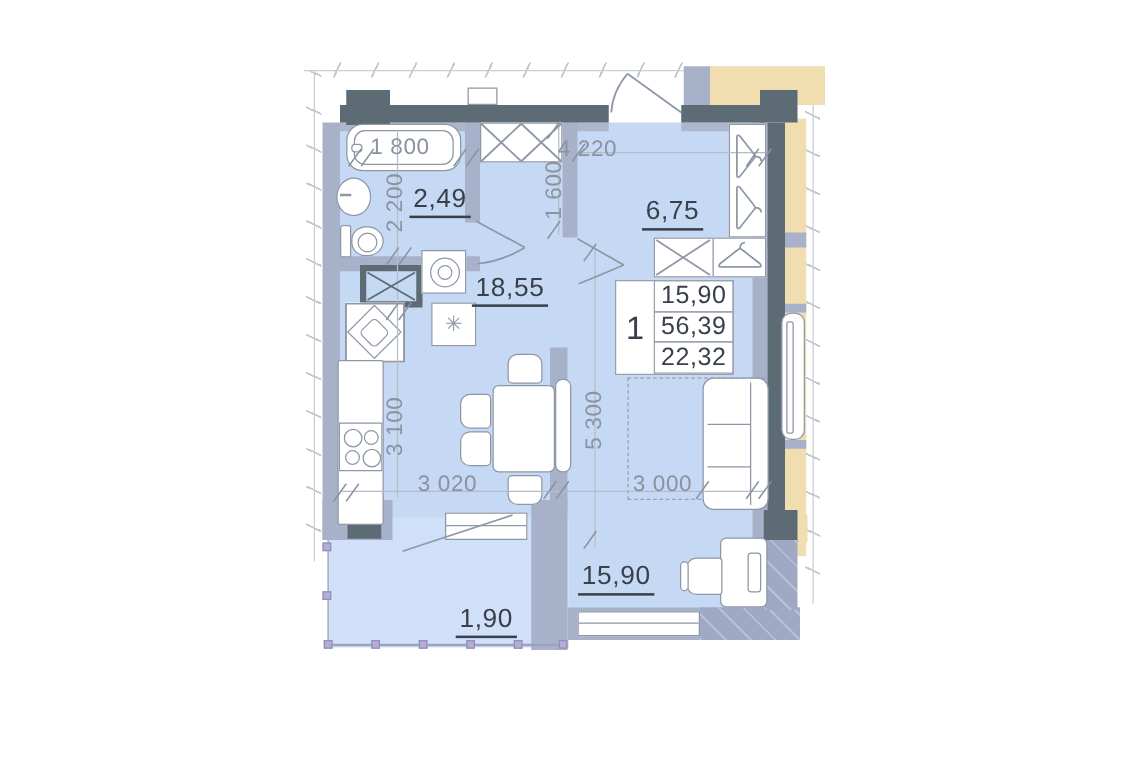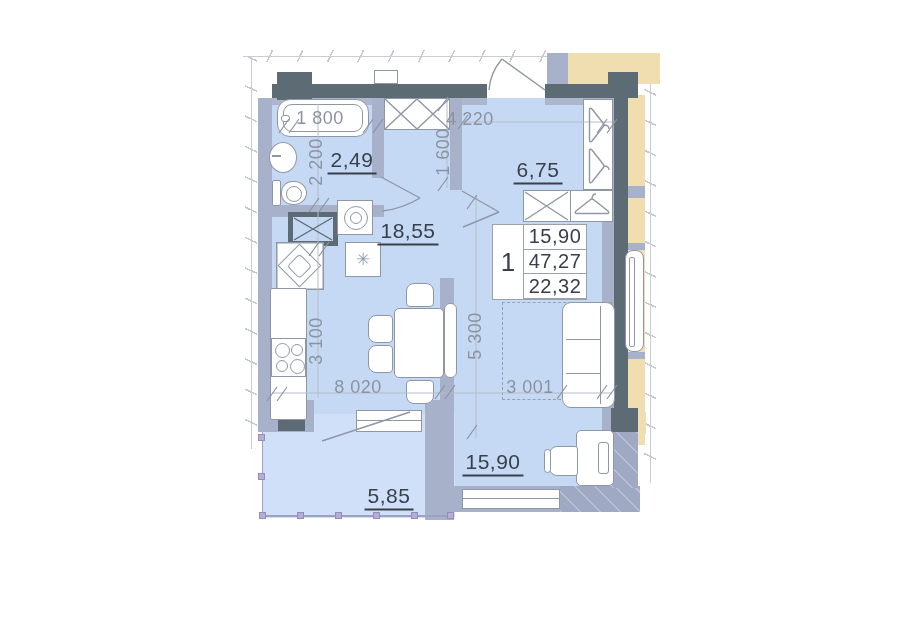--- a/index.html
+++ b/index.html
@@ -205,32 +205,32 @@
         <path d="M322,441 L410,412"></path>
       </g>
     </g>
   </svg>
 
   <div class="a dim hdim" style="left:320px;top:118px;">1 800</div>
   <div class="a dim vdim" style="left:316px;top:162px;">2 200</div>
   <div class="a dim hdim" style="left:470px;top:119px;">4 220</div>
   <div class="a dim vdim" style="left:443px;top:152px;">1 600</div>
   <div class="a dim vdim" style="left:316px;top:341px;">3 100</div>
-  <div class="a dim hdim" style="left:358px;top:387px;">8 020</div>
+  <div class="a dim hdim" style="left:358px;top:387px;">3 020</div>
   <div class="a dim vdim" style="left:475px;top:336px;">5 300</div>
-  <div class="a dim hdim" style="left:530px;top:387px;">3 001</div>
+  <div class="a dim hdim" style="left:530px;top:387px;">3 000</div>
 
   <div class="a area" style="left:352px;top:161px;">2,49</div>
   <div class="a area" style="left:522px;top:171px;margin-left:16px;">6,75</div>
   <div class="a area" style="left:408px;top:232px;">18,55</div>
   <div class="a area" style="left:493px;top:463px;">15,90</div>
-  <div class="a area" style="left:389px;top:497px;">5,85</div>
+  <div class="a area" style="left:389px;top:497px;">1,90</div>
 
   <div class="a infotable" style="left:492px;top:224px;width:93px;height:74px;">
     <div class="rooms">1</div>
     <div class="col">
       <div>15,90</div>
-      <div>47,27</div>
+      <div>56,39</div>
       <div>22,32</div>
     </div>
   </div>
 
 </div>
 
 </body></html>

